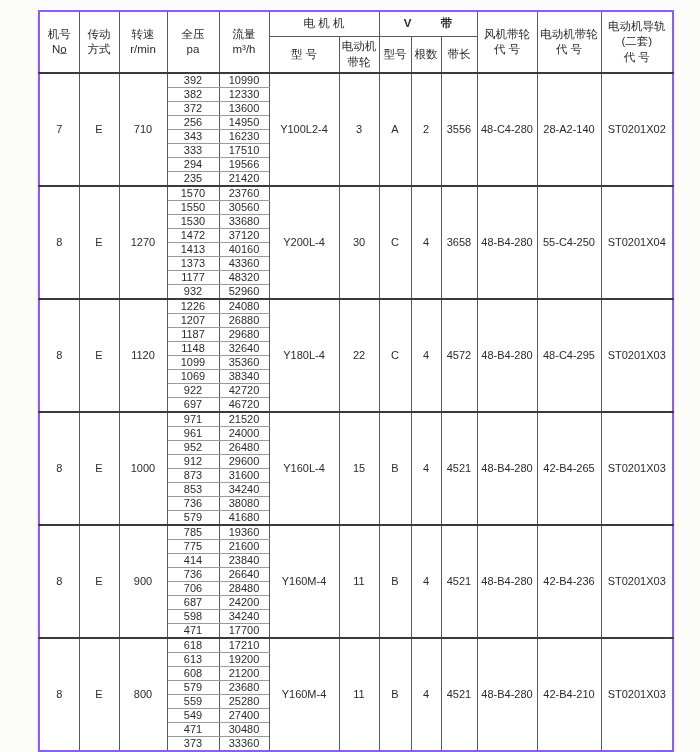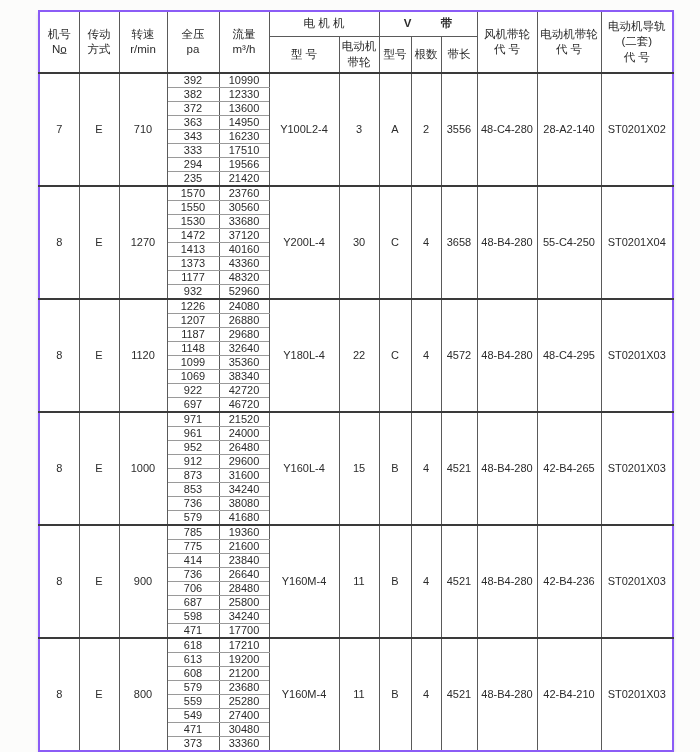--- a/index.html
+++ b/index.html
@@ -125,21 +125,21 @@
         </tr>
         <tr>
           <td>382</td>
           <td>12330</td>
         </tr>
         <tr>
           <td>372</td>
           <td>13600</td>
         </tr>
         <tr>
-          <td>363</td>
+          <td>256</td>
           <td>14950</td>
         </tr>
         <tr>
           <td>343</td>
           <td>16230</td>
         </tr>
         <tr>
           <td>333</td>
           <td>17510</td>
         </tr>
@@ -306,21 +306,21 @@
         <tr>
           <td>736</td>
           <td>26640</td>
         </tr>
         <tr>
           <td>706</td>
           <td>28480</td>
         </tr>
         <tr>
           <td>687</td>
-          <td>25800</td>
+          <td>24200</td>
         </tr>
         <tr>
           <td>598</td>
           <td>34240</td>
         </tr>
         <tr>
           <td>471</td>
           <td>17700</td>
         </tr>
         <tr class="group-start">

